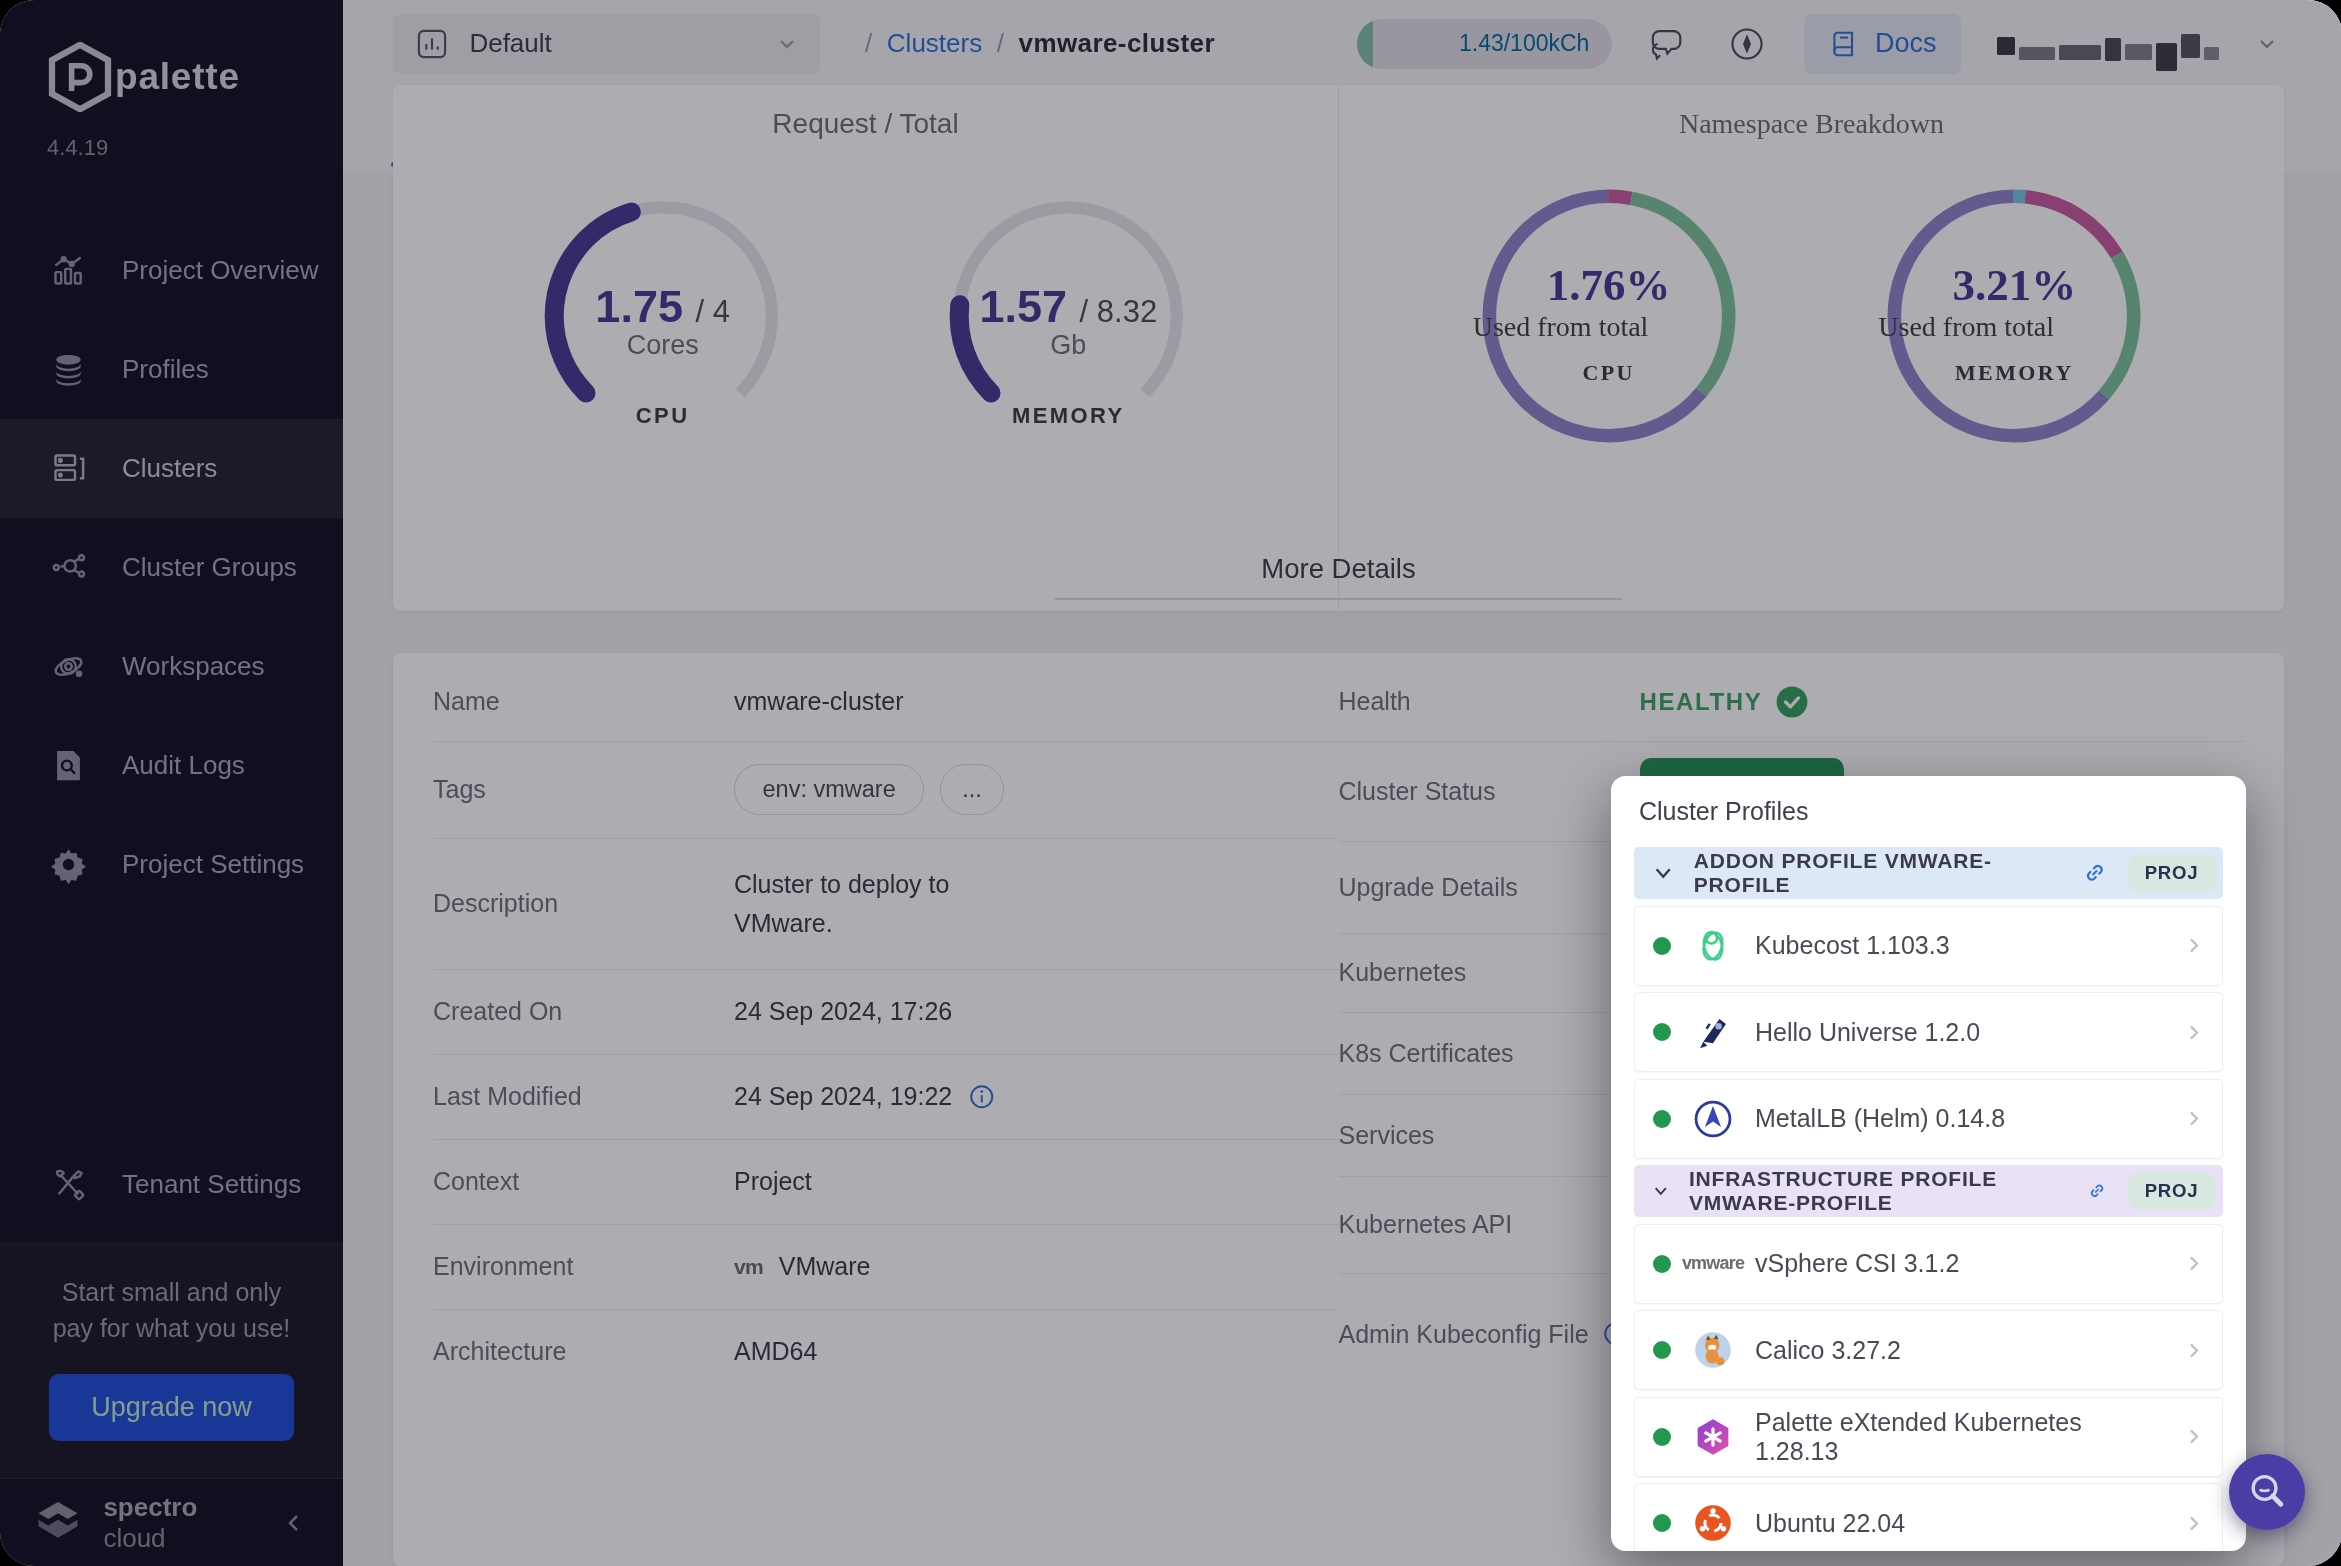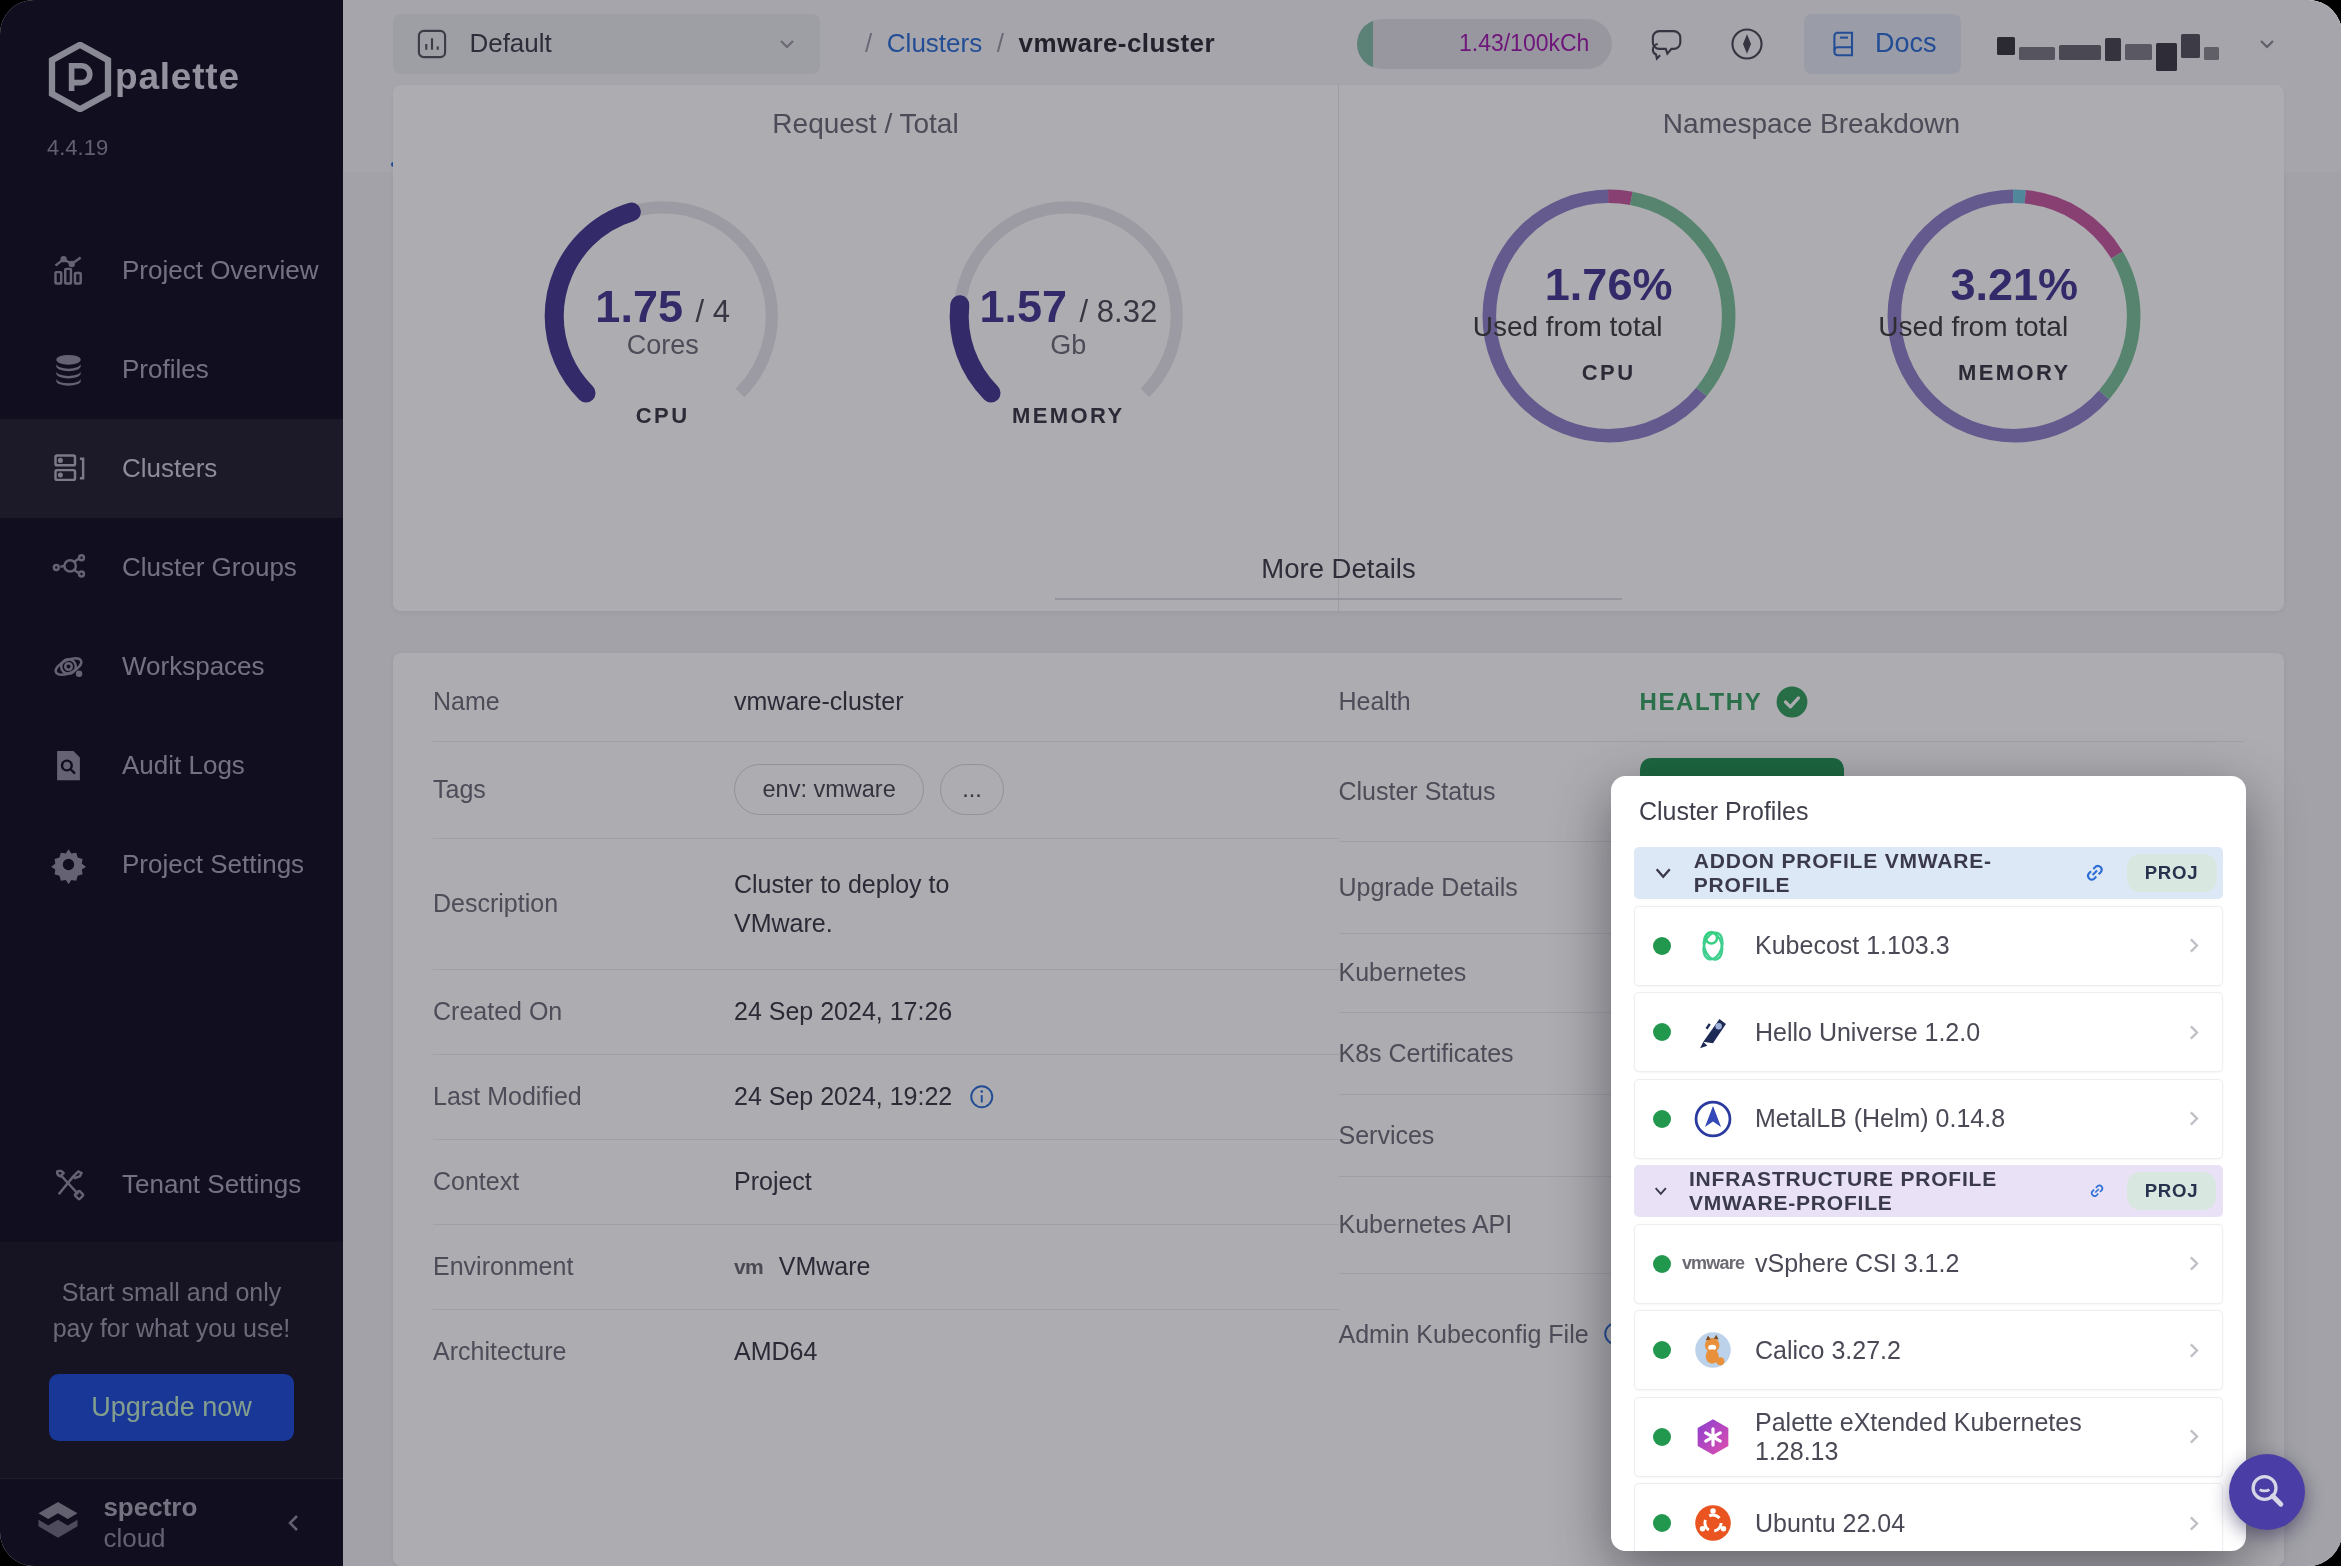--- a/index.html
+++ b/index.html
@@ -32,39 +32,39 @@
   .proj-select{display:flex;align-items:center;gap:19.4px;background:#e9eaef;border-radius:8px;height:60px;width:385px;padding:0 21px;cursor:pointer;}
   .proj-icon{width:36px;height:36px;}
   .proj-label{font-size:26px;color:#3e3e4a;flex:1;}
   .crumb{display:flex;align-items:center;gap:14.6px;margin-left:45px;font-size:26px;}
   .crumb .sep{color:#9a9aa6;}
   .crumb-link{color:#2e6fd6;cursor:pointer;}
   .crumb-cur{color:#2c2c38;font-weight:600;letter-spacing:0.4px;}
   .top-right{margin-left:auto;display:flex;align-items:center;gap:36px;}
   .usage-pill{position:relative;background:#dfe0e6;border-radius:809px;height:50px;width:209px;display:flex;align-items:center;justify-content:flex-end;padding:0 23px;overflow:hidden;}
   .usage-pill .green{position:absolute;left:0;top:0;bottom:0;width:16px;background:#3aa578;opacity:.55;border-radius:809px 0 0 809px;}
-  .usage-text{font-size:23px;color:#a21caf;}
+  .usage-text{font-size:23px;color:#0369a1;}
   .tb-icon{width:42px;height:42px;cursor:pointer;}
   .docs-btn{display:flex;align-items:center;gap:14.6px;background:#e2e7f2;border-radius:8px;height:60px;padding:0 24px;cursor:pointer;}
   .docs-label{color:#2e6fd6;font-size:27px;}
   .user-redacted{display:flex;align-items:flex-end;gap:4px;height:45px;cursor:pointer;}
   .px{display:inline-block;border-radius:1.6px;}
   .chev-small{width:24px;height:24px;}
 
   .tabsbar{position:relative;height:85px;background:#f4f5f8;display:flex;align-items:center;padding-left:51px;gap:50px;}
   .tab{font-size:26px;color:#6f6f7c;cursor:pointer;position:relative;height:100%;display:flex;align-items:center;}
   .tab.active{color:#2e6fd6;}
   .tab.active::after{content:"";position:absolute;left:-3.2px;right:-3.2px;bottom:4.9px;height:4.9px;border-radius:2.4px;background:#2e6fd6;}
   .settings-btn{position:absolute;right:65px;top:13px;display:flex;align-items:center;gap:18px;background:#e4e5ea;border:0.8px solid #d2d3da;border-radius:6.5px;padding:13.8px 24px;font-size:25px;color:#3c3c48;cursor:pointer;}
 
   
   .card{background:#fff;border-radius:8px;box-shadow:0 1.6px 4.9px rgba(30,30,50,.05);}
   .card1{position:absolute;left:50px;right:58px;top:85px;height:526px;display:flex;}
   .half{flex:1;position:relative;}
-  .half + .half{border-left:0.8px solid #e8e8ed;}
+  .half + .half{border-left:0.8px solid #e8e8ed;font-family:Liberation Serif, serif;}
   .sec-title{text-align:center;font-size:28px;color:#6c6c78;padding-top:23px;}
   .charts-row{display:flex;justify-content:space-evenly;margin-top:40px;}
   .chart-box{position:relative;width:272px;height:272px;}
   .chart-box svg{position:absolute;inset:0;width:100%;height:100%;}
   .g-num{position:absolute;top:37%;width:100%;text-align:center;font-size:45px;color:#453a93;font-weight:700;}
   .g-num .g-total{font-size:31px;color:#4c4c58;font-weight:400;}
   .g-unit{position:absolute;top:55%;width:100%;text-align:center;font-size:27px;color:#6e6e7a;}
   .g-cap{position:absolute;top:82%;width:100%;text-align:center;font-size:22px;color:#3a3a46;letter-spacing:2.4px;font-weight:600;}
   .d-pct{position:absolute;top:29%;width:100%;text-align:center;font-size:45px;color:#453a93;font-weight:700;}
   .d-sub{position:absolute;top:48%;width:100%;text-align:left;font-size:28px;color:#404040;}

